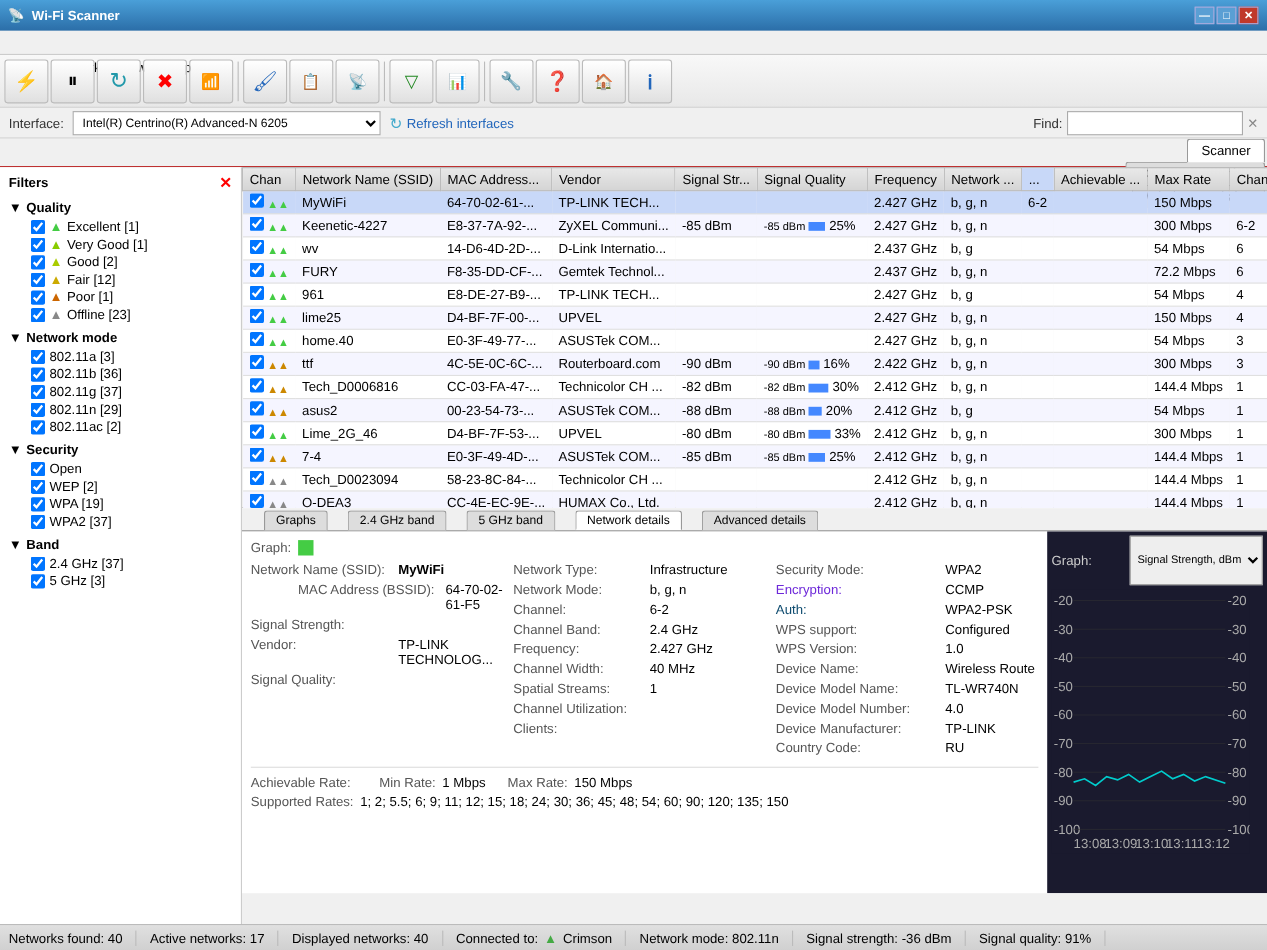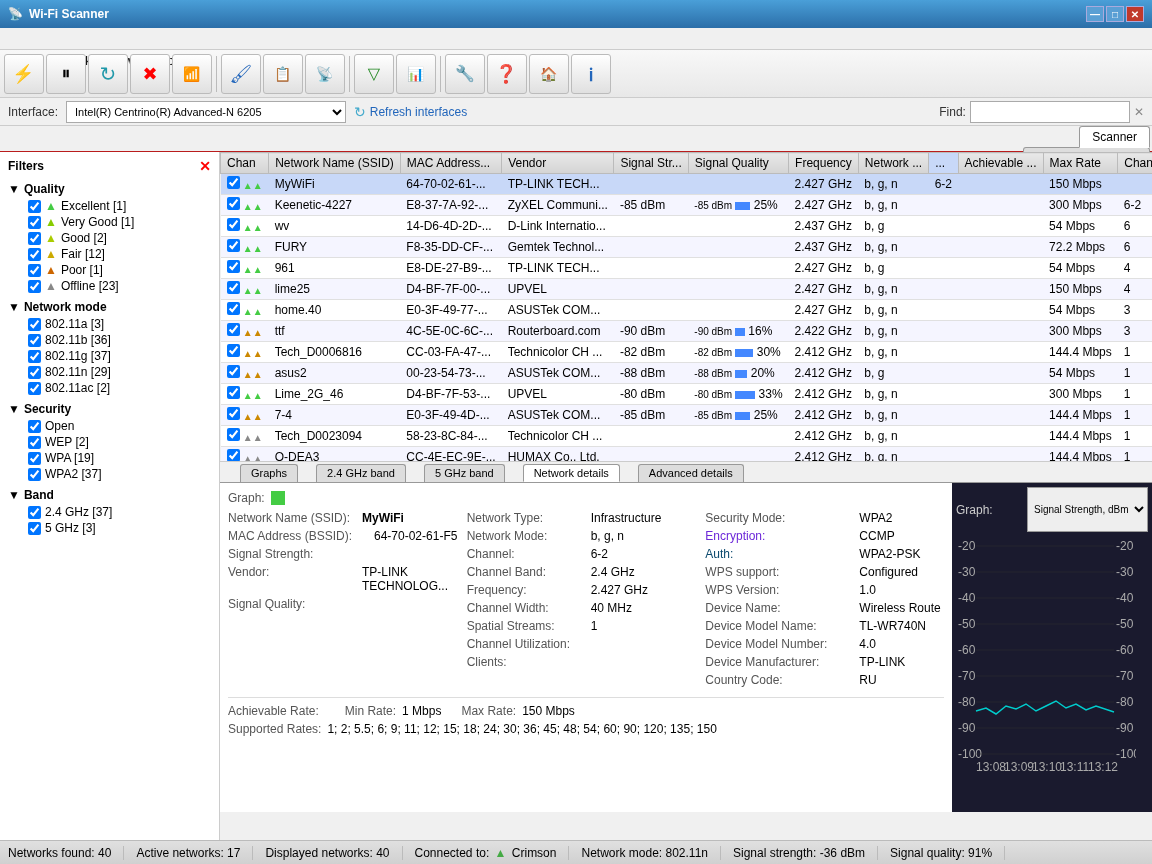--- a/index.html
+++ b/index.html
@@ -715,21 +715,21 @@
             <span style="width:14px;height:14px;background:#44cc44;display:inline-block;"></span>
           </div>
 
           <div style="display:grid;grid-template-columns:1fr 1fr 1fr;gap:0;font-size:11px;">
 
             <div style="padding-right:8px;">
               <div style="display:flex;gap:4px;padding:2px 0;">
                 <span style="color:#555;min-width:130px;">Network Name (SSID):</span>
                 <span style="font-weight:bold;">MyWiFi</span>
               </div>
-              <div style="display:flex;gap:16px;padding:2px 0;">
+              <div style="display:flex;gap:4px;padding:2px 0;margin-left:43px;">
                 <span style="color:#555;min-width:130px;">MAC Address (BSSID):</span>
                 <span>64-70-02-61-F5</span>
               </div>
               <div style="display:flex;gap:4px;padding:2px 0;">
                 <span style="color:#555;min-width:130px;">Signal Strength:</span>
                 <span></span>
               </div>
               <div style="display:flex;gap:4px;padding:2px 0;">
                 <span style="color:#555;min-width:130px;">Vendor:</span>
                 <span>TP-LINK TECHNOLOG...</span>

